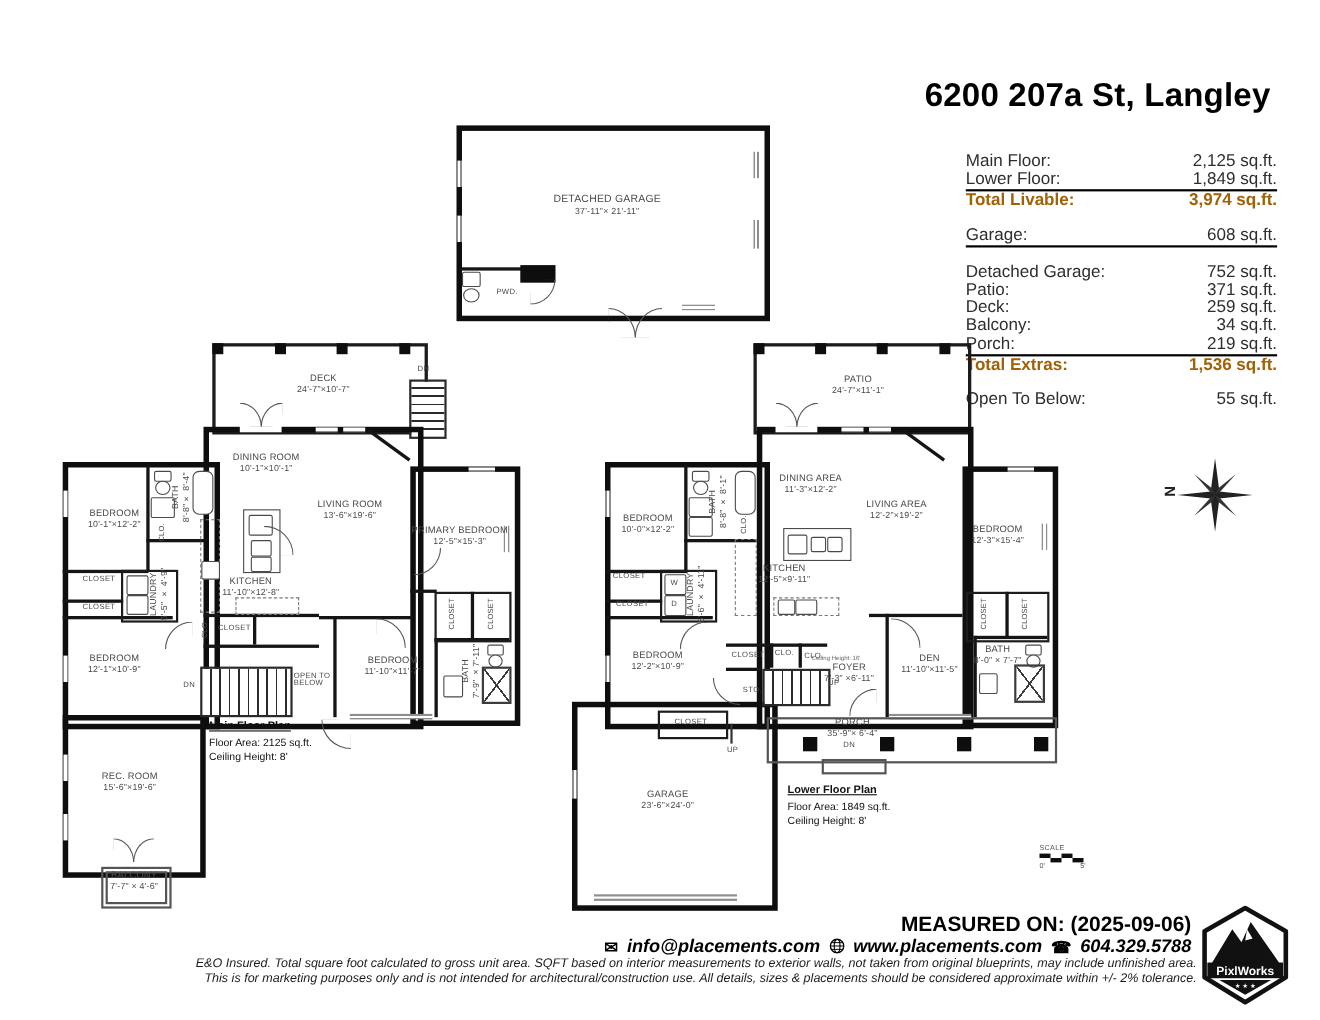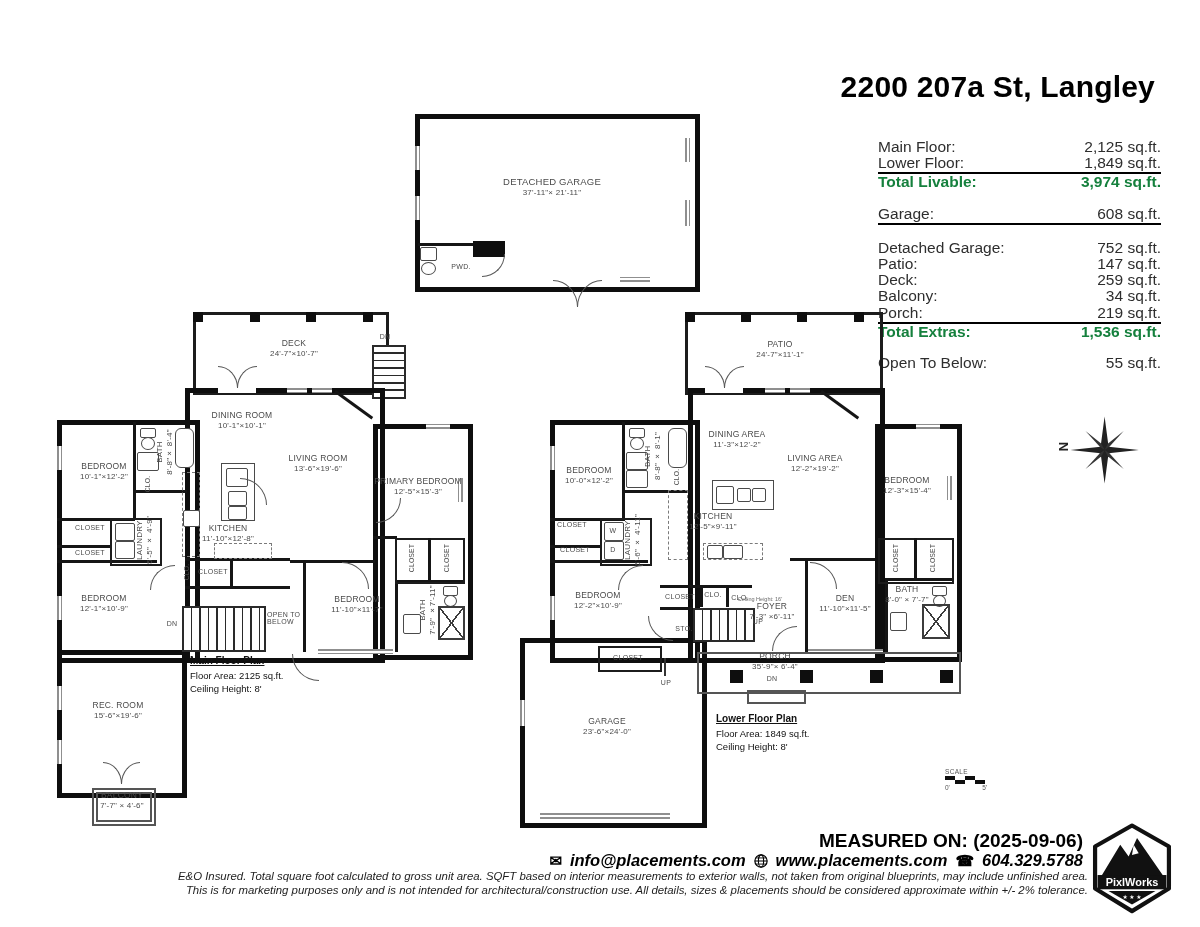--- a/index.html
+++ b/index.html
@@ -41,34 +41,34 @@
   .vlabel{position:absolute;color:#4a4a4a;font-size:8px;letter-spacing:.2px;writing-mode:vertical-rl;
           transform:translate(-50%,-50%) rotate(180deg);white-space:nowrap;line-height:1.25;text-align:center;}
   .vlabel.small7{font-size:6.8px;}
   .wrap{white-space:normal;width:42px;font-size:7px;}
   .footnote{position:absolute;font-size:9.5px;color:#111;line-height:1.45;}
   .fn-head{font-weight:bold;text-decoration:underline;font-size:10px;}
   
   .title{position:absolute;right:45px;top:70px;font-size:30px;font-weight:bold;color:#000;letter-spacing:.2px;}
   .areas{position:absolute;left:878px;top:139px;width:283px;font-size:15.5px;color:#2e2e2e;}
   .arow{display:flex;justify-content:space-between;line-height:16.2px;}
-  .arow.bold{font-weight:bold;color:#15803d;}
+  .arow.bold{font-weight:bold;color:#a16207;}
   .arow.rule{border-bottom:2px solid #000;padding-bottom:1px;}
   .agap{height:15px;}
   
   .measured{position:absolute;right:117px;top:830px;font-size:19px;font-weight:bold;color:#000;}
   .contact{position:absolute;right:117px;top:851px;font-size:16.5px;font-weight:bold;font-style:italic;
            color:#000;display:flex;align-items:center;gap:8px;}
   .contact .ic{font-style:normal;font-size:15px;}
   .disc{position:absolute;right:112px;font-style:italic;font-size:11.4px;color:#1c1c1c;white-space:nowrap;}
 </style>
 </head>
 <body>
 
-<div class="title">2200 207a St, Langley</div>
+<div class="title">6200 207a St, Langley</div>
 
 <div class="areas">
   <div class="arow">
       <span>Main Floor:</span>
       <span>2,125 sq.ft.</span>
     </div>
   <div class="arow rule">
       <span>Lower Floor:</span>
       <span>1,849 sq.ft.</span>
     </div>
@@ -81,21 +81,21 @@
       <span>Garage:</span>
       <span>608 sq.ft.</span>
     </div>
   <div class="agap"></div>
   <div class="arow">
       <span>Detached Garage:</span>
       <span>752 sq.ft.</span>
     </div>
   <div class="arow">
       <span>Patio:</span>
-      <span>147 sq.ft.</span>
+      <span>371 sq.ft.</span>
     </div>
   <div class="arow">
       <span>Deck:</span>
       <span>259 sq.ft.</span>
     </div>
   <div class="arow">
       <span>Balcony:</span>
       <span>34 sq.ft.</span>
     </div>
   <div class="arow rule">

